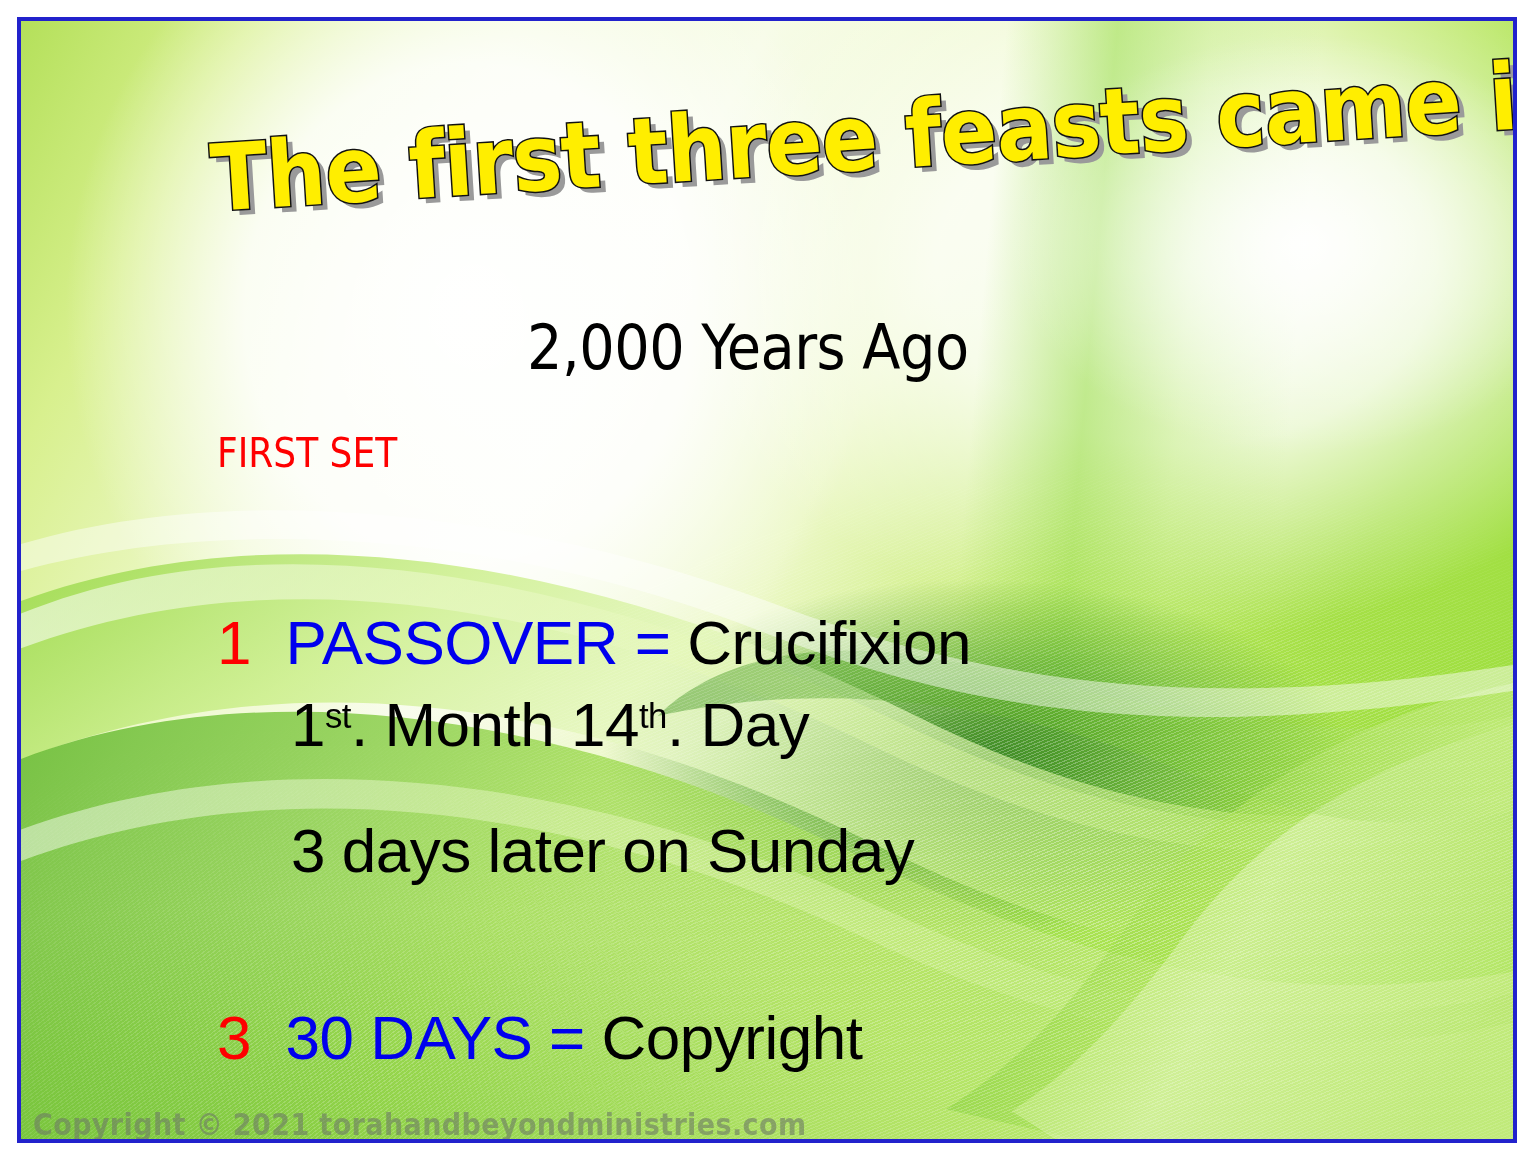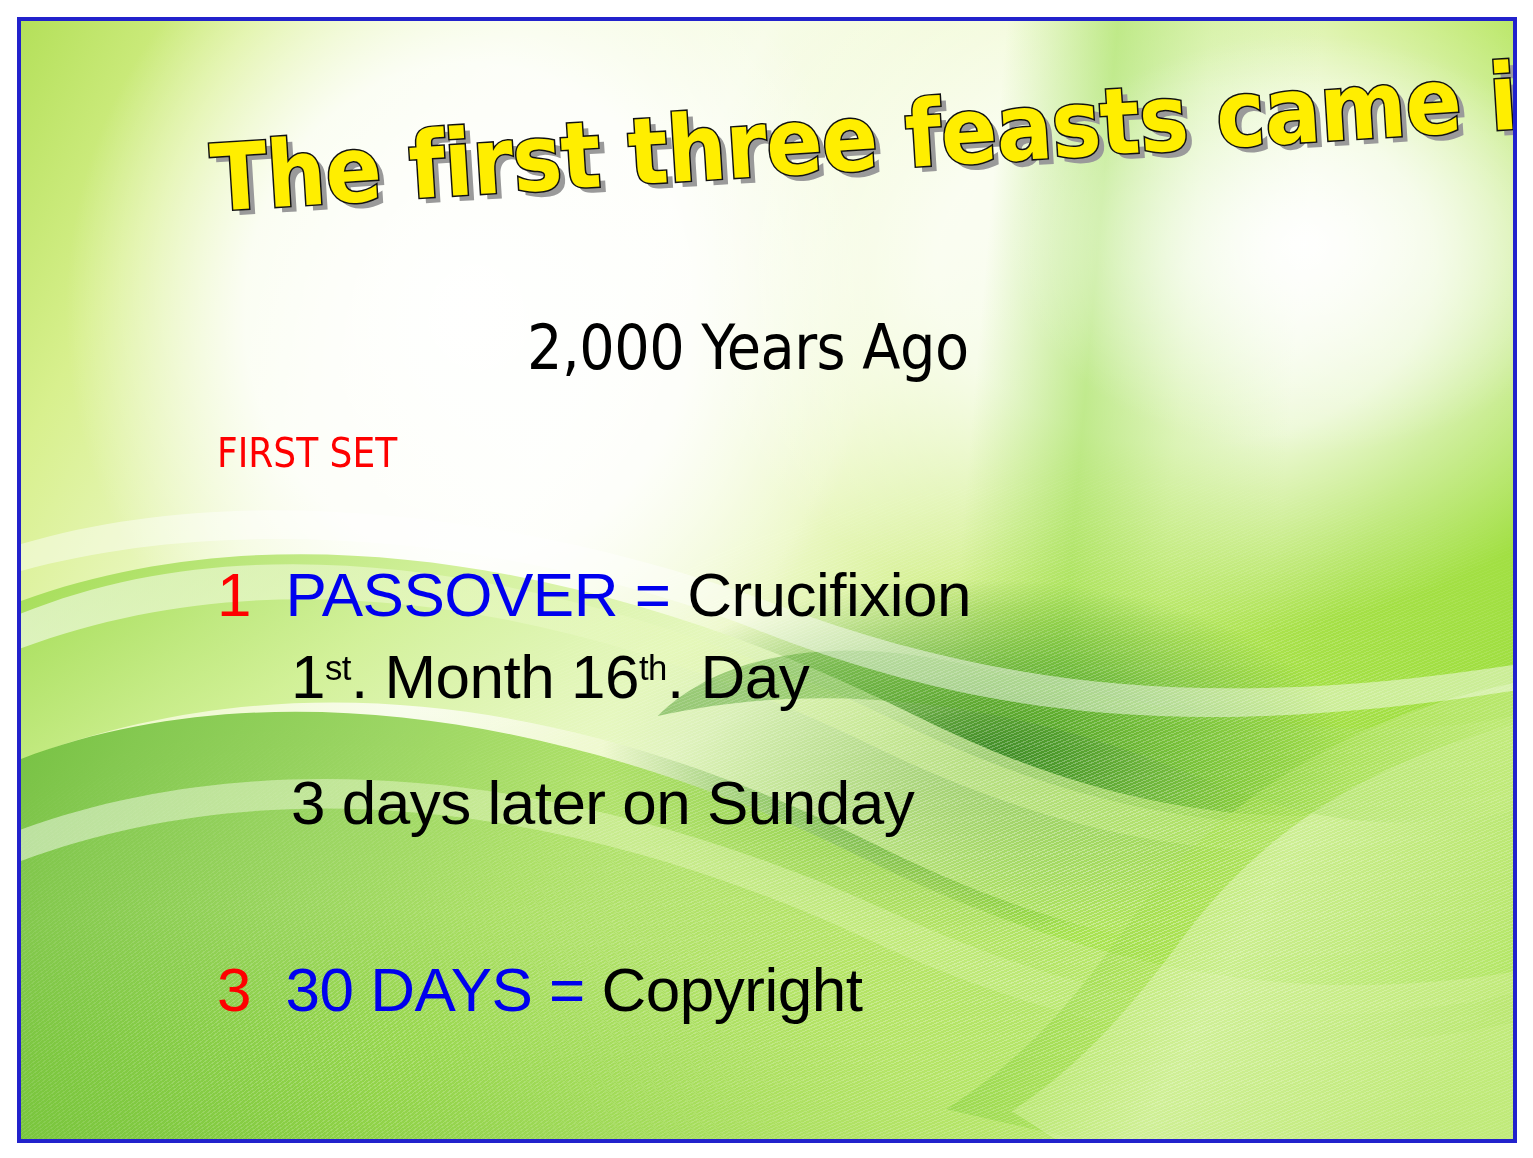--- a/index.html
+++ b/index.html
@@ -164,21 +164,21 @@
   }
 
   #firstset {
     left: 196px;
     top: 412px;
     font-size: 40px;
     color: #fe0000;
     letter-spacing: 0px;
   }
 
-  .item { position: absolute; }
+  .item { position: absolute; margin-top: 48px; }
   .item .line { white-space: nowrap; font-size: 62px; letter-spacing: -0.5px; }
   .num  { color: #fe0000; }
   .key  { color: #0000ee; }
   .eq   { color: #0000ee; }
   .val  { color: #000000; }
   .sup  { font-size: 0.56em; vertical-align: 0.52em; }
 
   #item1 { left: 196px; top: 538px; }
   #item1 .line2 { margin-top: 11px; padding-left: 74px; }
   #item2 { left: 196px; top: 735px; }
@@ -269,28 +269,29 @@
     </div>
 
     <div class="txt" id="subtitle">2,000 Years Ago</div>
 
     <div class="txt" id="firstset">FIRST SET</div>
 
     <div class="item" id="item1">
       <div class="line line1">
         <span class="num">1</span><span class="gapL">&nbsp;&nbsp;</span><span class="key">PASSOVER</span><span>&nbsp;</span><span class="eq">=</span><span>&nbsp;</span><span class="val">Crucifixion</span>
       </div>
-      <div class="line line2"><span>1</span><span class="sup">st</span><span>. Month 16</span><span class="sup">th</span><span>. Day</span></div>
+      <div class="line line2"><span>1</span><span class="sup">st</span><span>. Month 14</span><span class="sup">th</span><span>. Day</span></div>
     </div>
 
     <div class="item" id="item2">
       <div class="line line2">3 days later on Sunday</div>
     </div>
 
     <div class="item" id="item3">
       <div class="line line1">
         <span class="num">3</span><span class="gapL">&nbsp;&nbsp;</span><span class="key">30 DAYS</span><span>&nbsp;</span><span class="eq">=</span><span>&nbsp;</span><span class="val">Copyright</span>
       </div>
     </div>
 
+    <div id="copyright">Copyright © 2021 torahandbeyondministries.com</div>
 
   </div>
 </div>
 
 </body></html>

